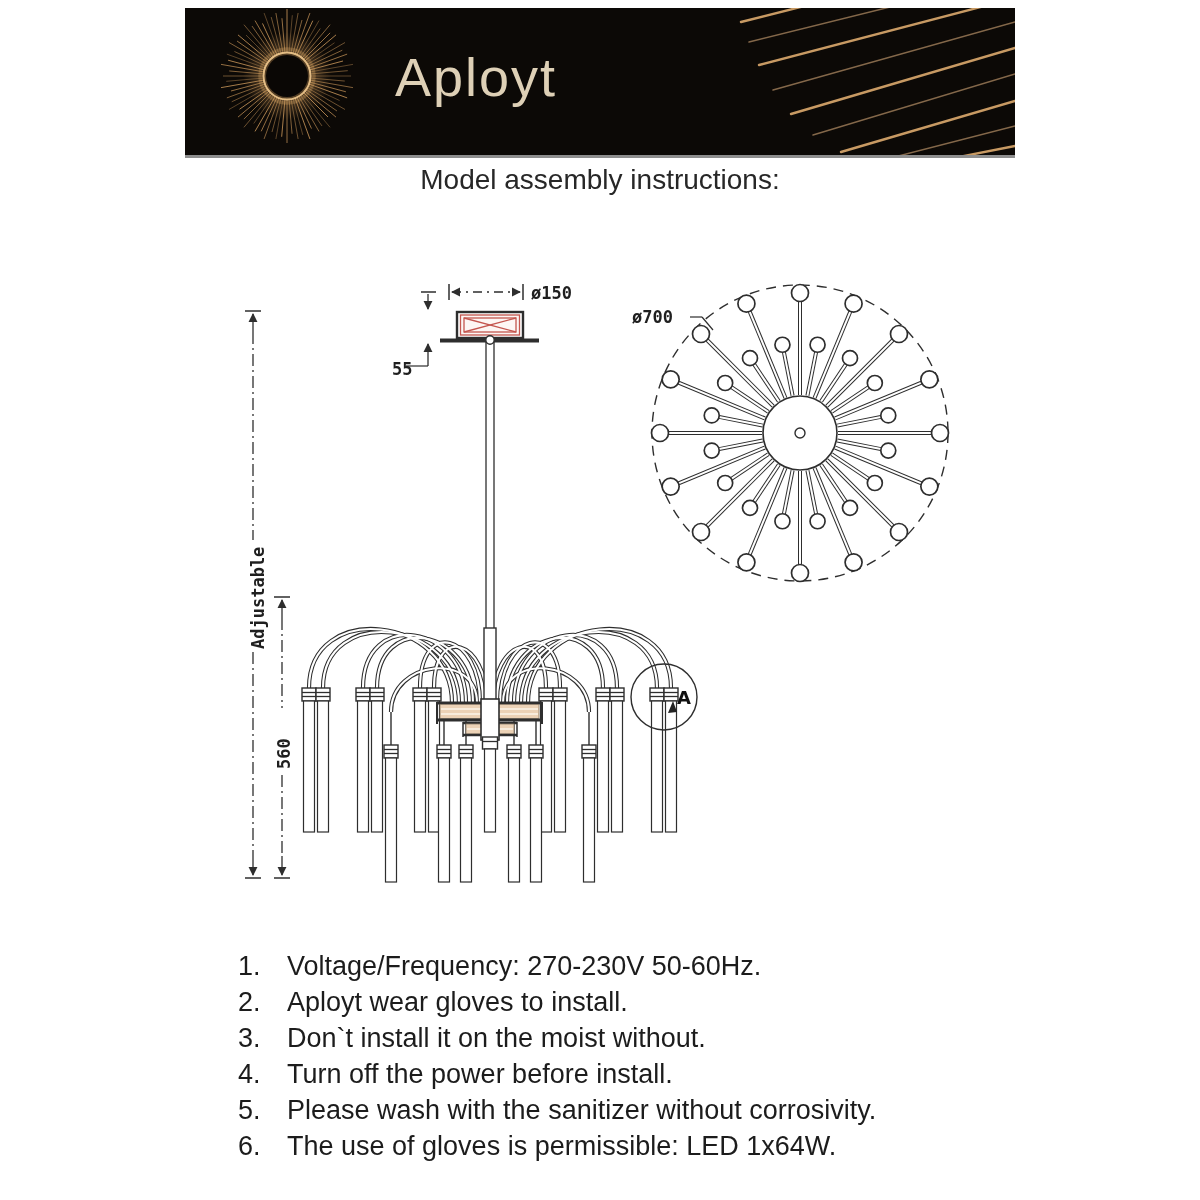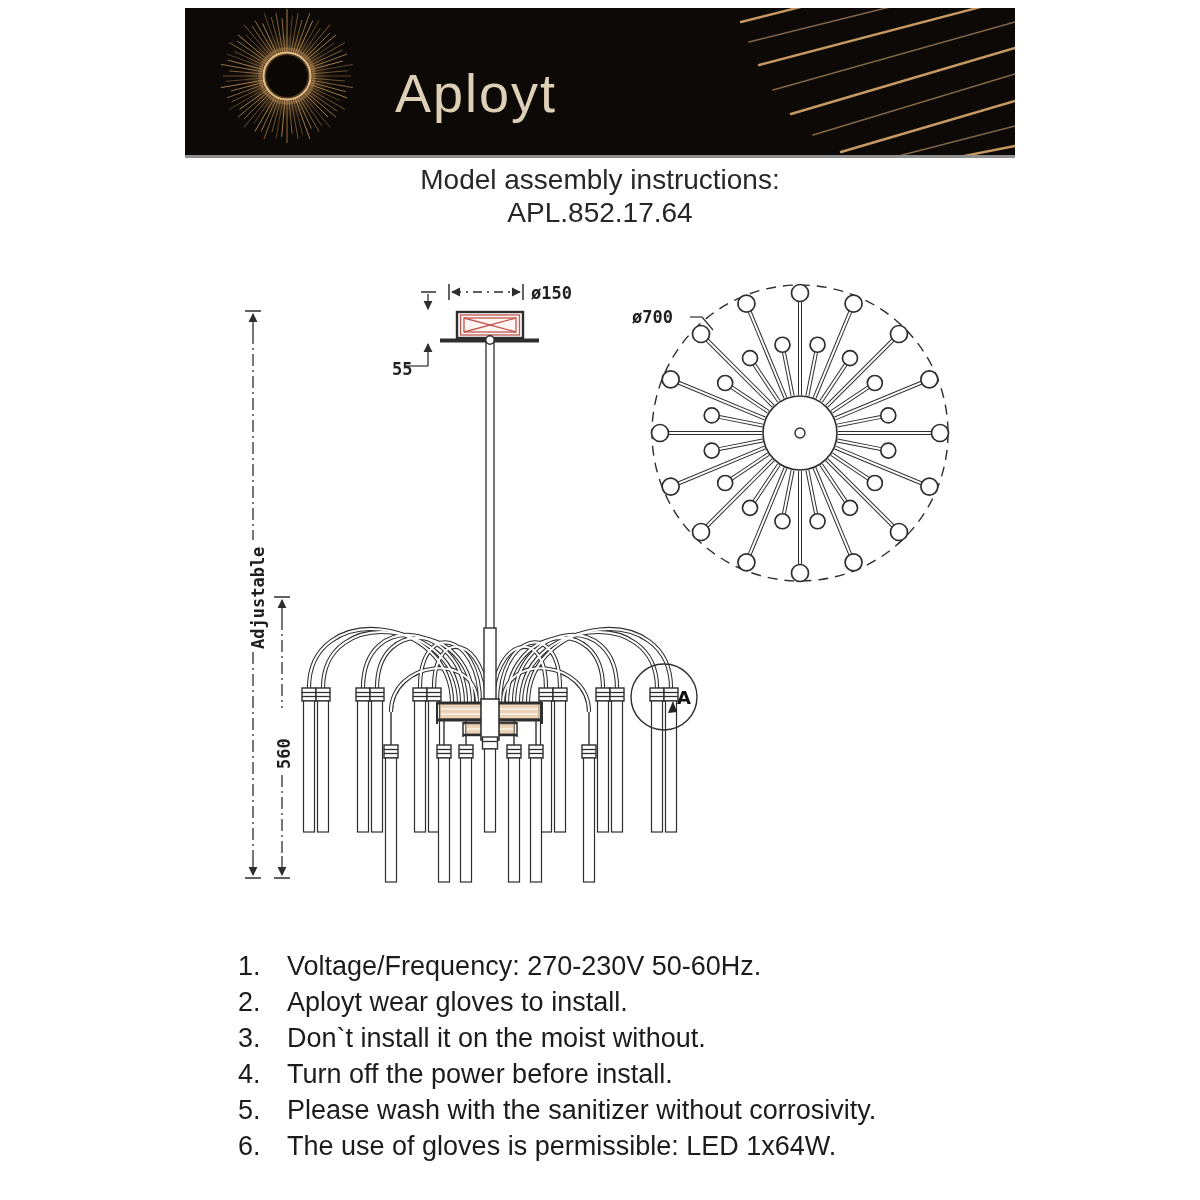--- a/index.html
+++ b/index.html
@@ -3,21 +3,21 @@
 <meta charset="utf-8">
 <style>
   html,body{margin:0;padding:0;background:#fff;}
   body{width:1200px;height:1200px;position:relative;overflow:hidden;
        font-family:"Liberation Sans",sans-serif;color:#1d1d1d;}
 
   
   .banner{position:absolute;left:185px;top:8px;width:830px;height:147px;
           background:#0c0906;border-bottom:3px solid #8e8e8e;overflow:hidden;}
   .logo-svg{position:absolute;left:30px;top:-2px;}
-  .brand{position:absolute;left:210px;top:54px;font-size:54px;font-weight:400;
+  .brand{position:absolute;left:210px;top:38px;font-size:54px;font-weight:400;
          letter-spacing:2px;color:#ded0b6;}
   .rays-svg{position:absolute;right:0;top:0;}
 
   
   .title-block{position:absolute;left:185px;top:163px;width:830px;text-align:center;}
   .title-line{font-size:28px;color:#272727;line-height:33px;text-align:center;}
 
   
   .dwg-svg{position:absolute;left:185px;top:250px;}
   .dim{font:bold 17px "DejaVu Sans Mono",monospace;fill:#1f1f1f;}
@@ -129,21 +129,20 @@
       <line x1="290" y1="93" x2="116" y2="144" stroke="#c89a63" stroke-width="2.4" stroke-linecap="round"></line>
       <line x1="290" y1="118" x2="150" y2="154" stroke="#84684a" stroke-width="1.5" stroke-linecap="round"></line>
       <line x1="290" y1="138" x2="188" y2="158" stroke="#c89a63" stroke-width="2.4" stroke-linecap="round"></line>
       <line x1="290" y1="150" x2="228" y2="159" stroke="#84684a" stroke-width="1.5" stroke-linecap="round"></line>
       <line x1="290" y1="158" x2="264" y2="159" stroke="#c89a63" stroke-width="2.4" stroke-linecap="round"></line>
     </svg>
 </div>
 
 <div class="title-block">
   <div class="title-line">Model assembly instructions:</div>
-  <div class="title-line">APL.852.17.64</div>
 </div>
 
 <svg class="dwg-svg" id="dwg" width="830" height="700" viewBox="185 250 830 700">
   <defs>
     <marker id="arr" viewBox="0 0 10 10" refX="9" refY="5" markerWidth="7" markerHeight="7" orient="auto-start-reverse">
       <path d="M0 0 L10 5 L0 10 z" fill="#2e2e2e"></path>
     </marker>
   </defs>
   <g id="g-side">
       <line stroke="#2e2e2e" fill="none" stroke-width="1.3" x1="486" y1="342" x2="486" y2="628"></line>

